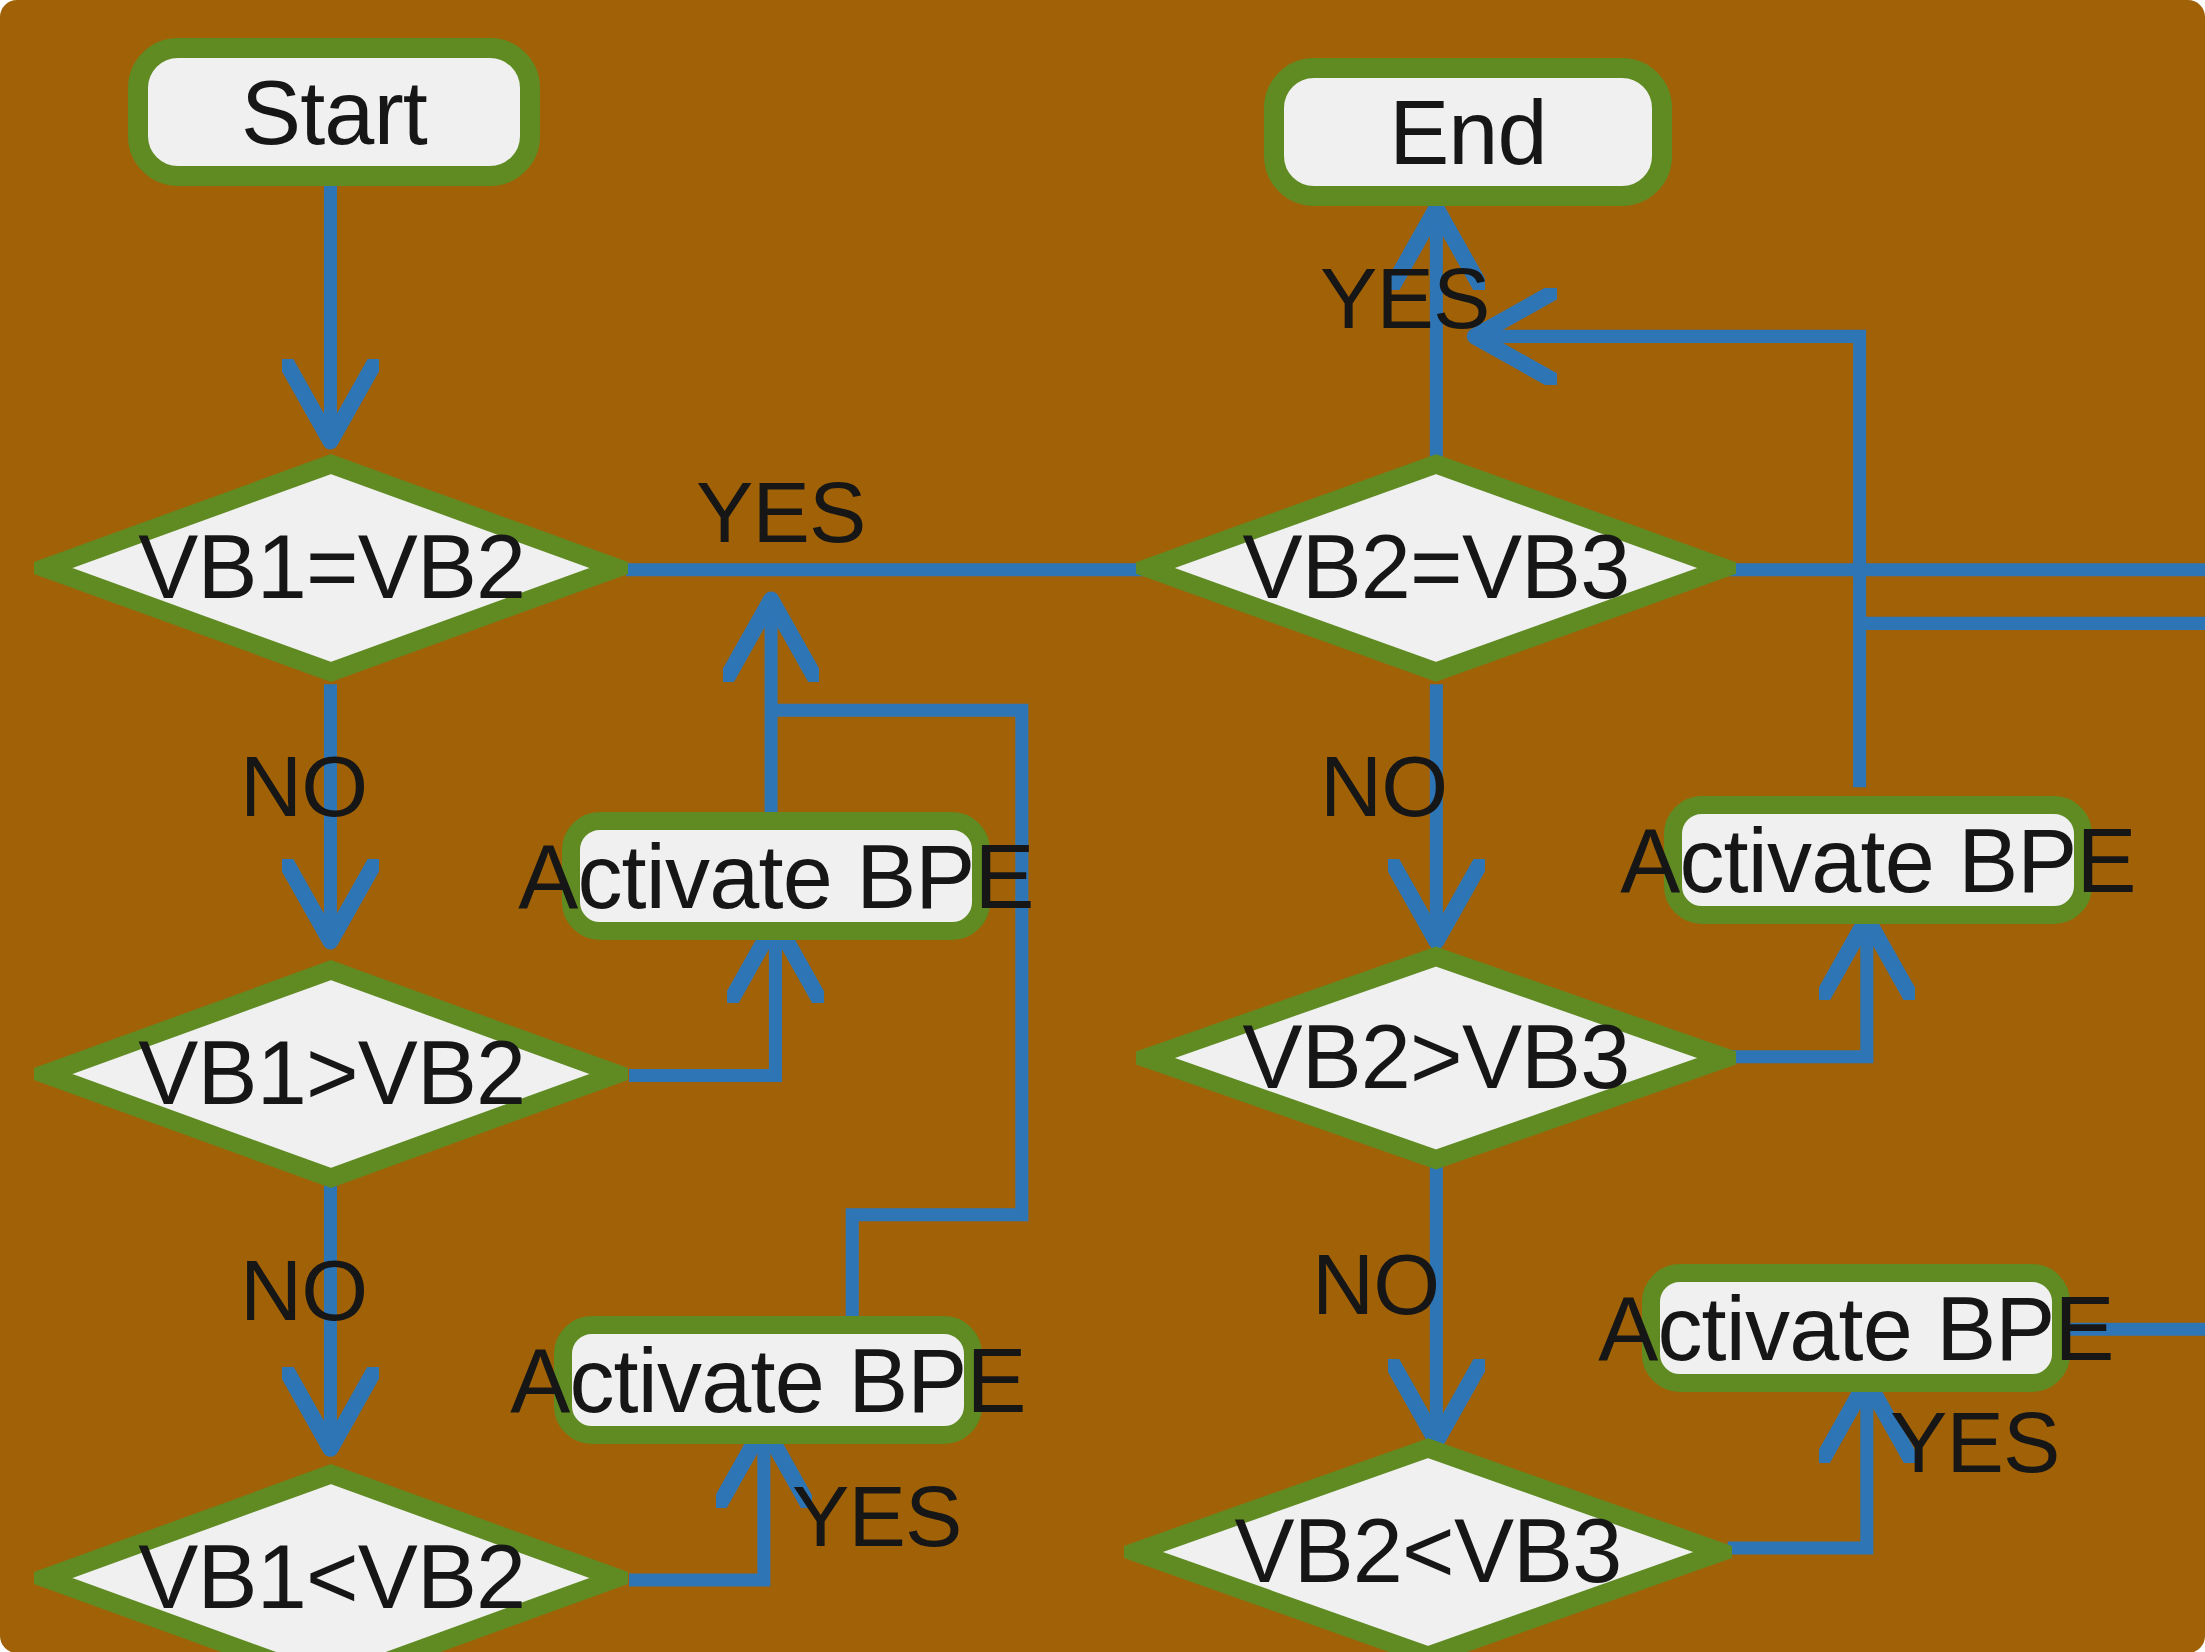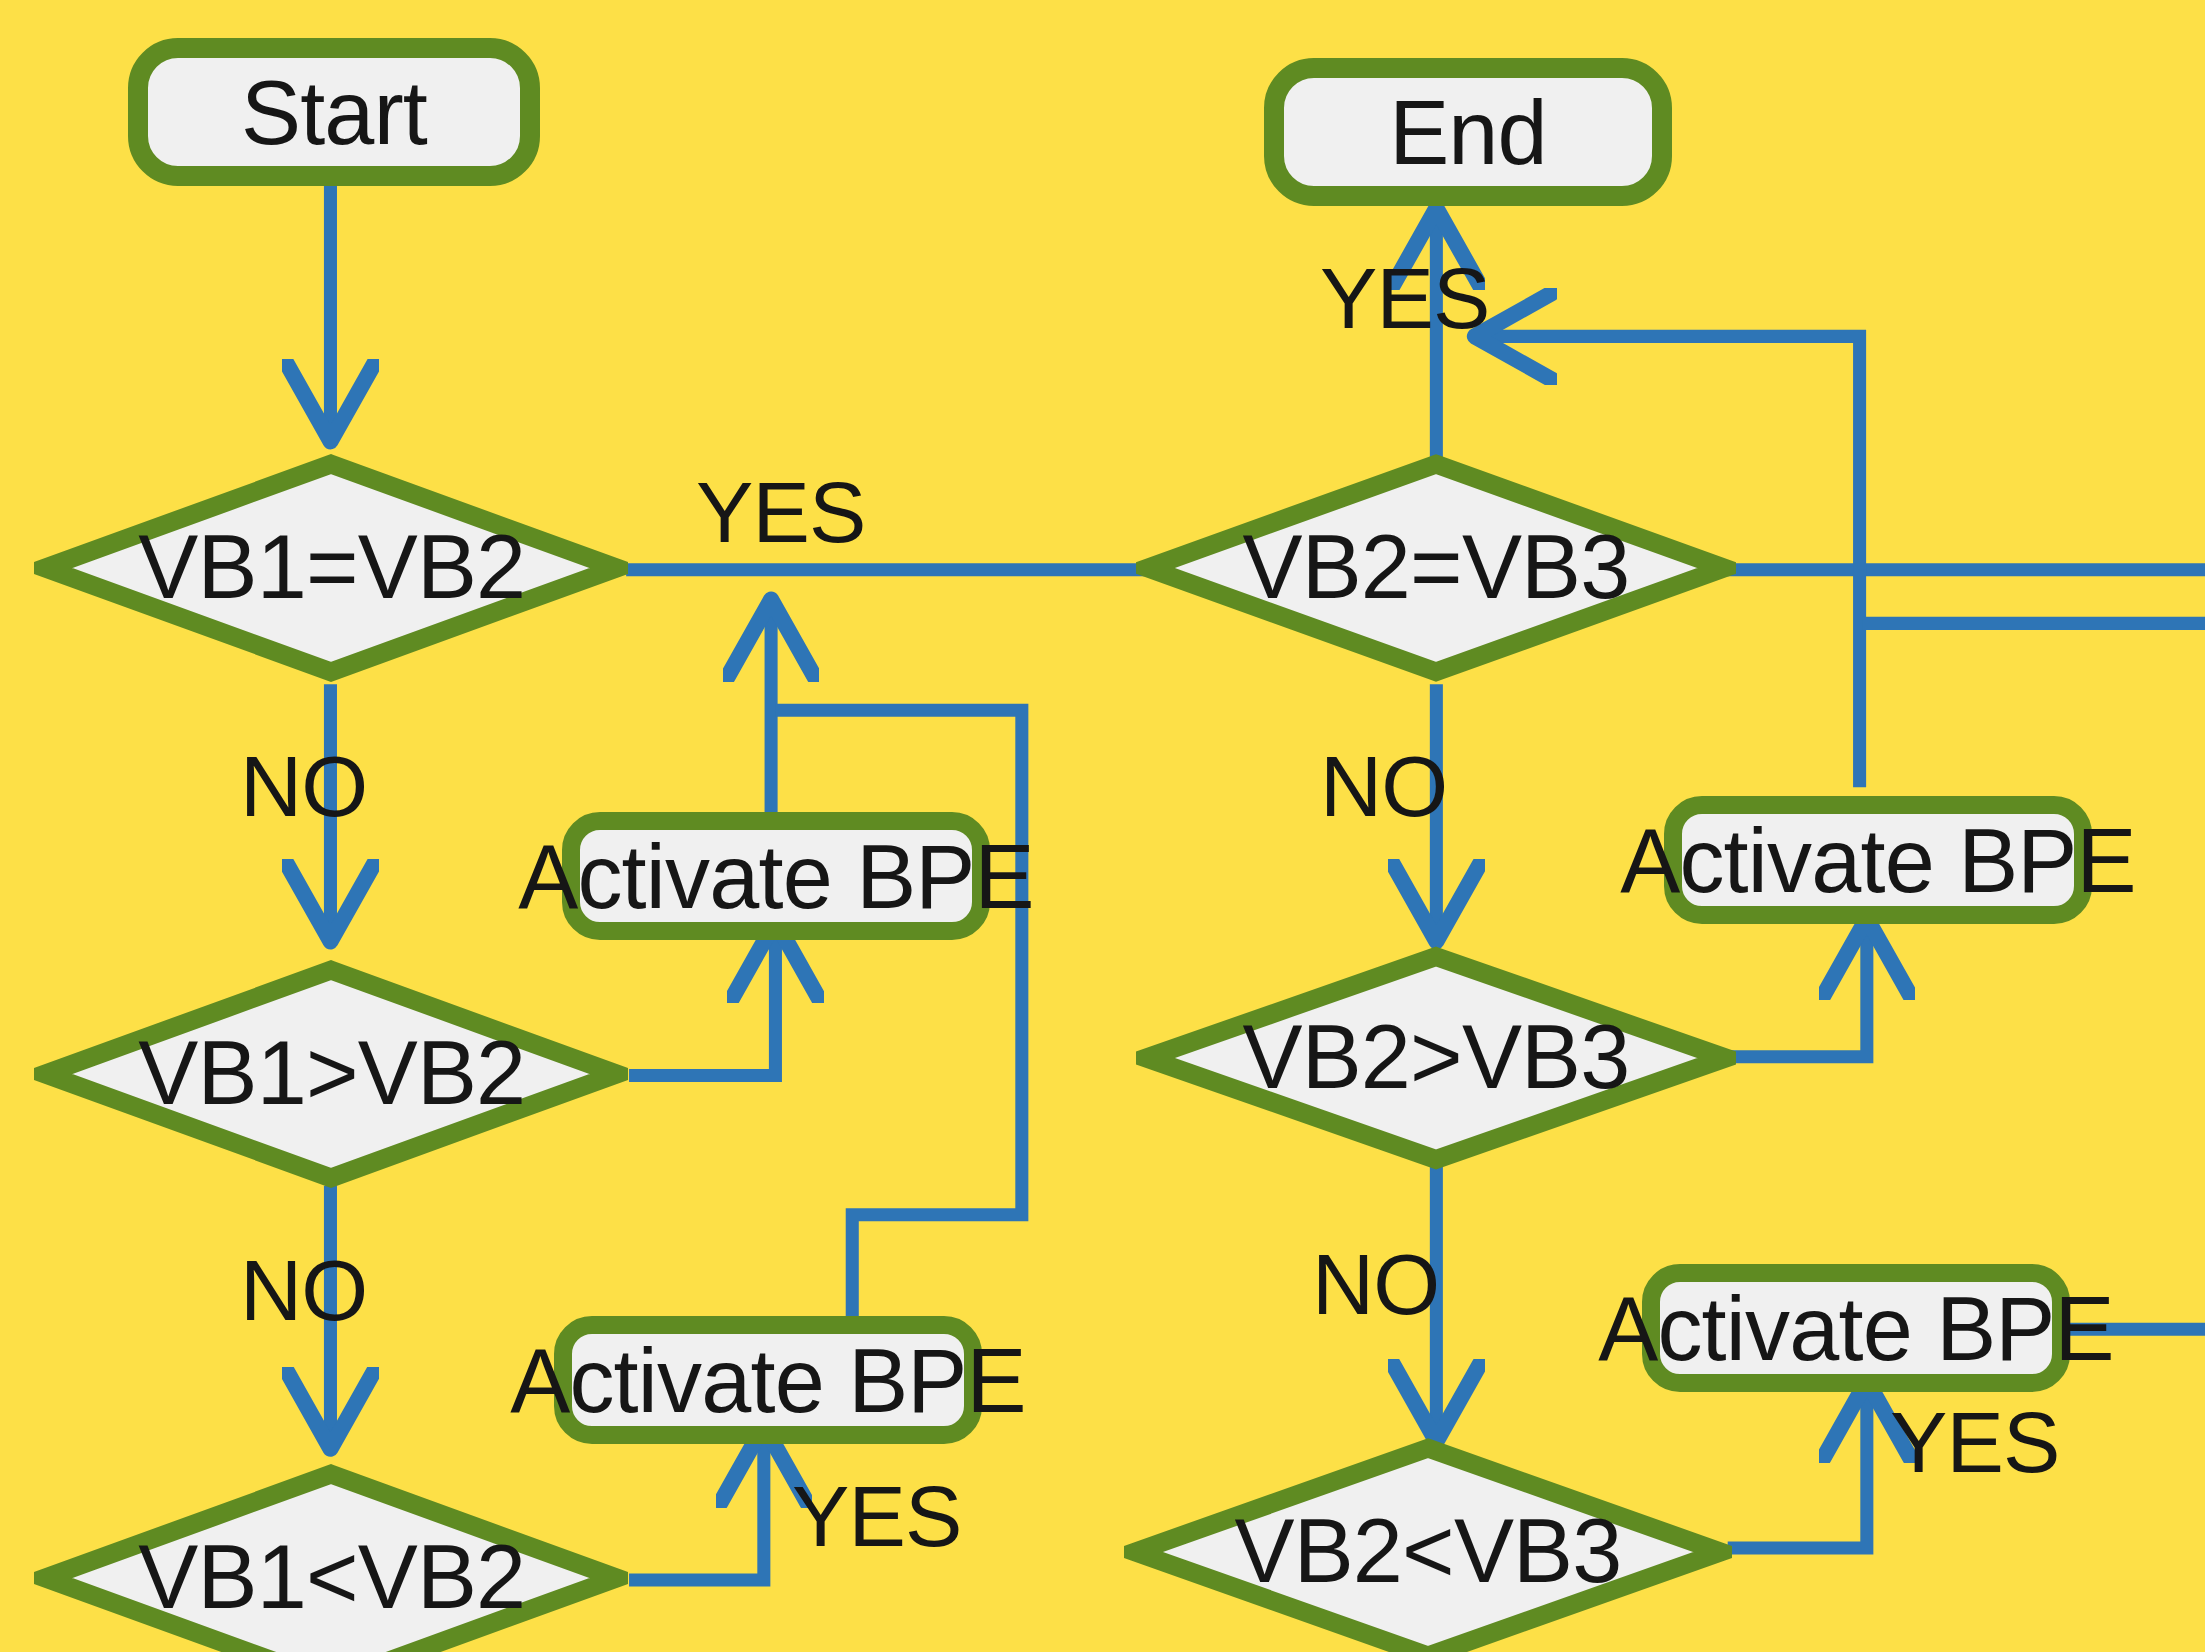--- a/index.html
+++ b/index.html
@@ -7,22 +7,23 @@
     padding: 0;
     background: #ffffff;
   }
   body {
     font-family: "Liberation Sans", sans-serif;
   }
   #canvas {
     position: relative;
     width: 2205px;
     height: 1653px;
-    background: #fde047;
+    background: #a16207;
     overflow: hidden;
+    border-radius: 17px;
   }
   #wires {
     position: absolute;
     left: 0;
     top: 0;
     width: 2205px;
     height: 1653px;
   }
   .node {
     position: absolute;

